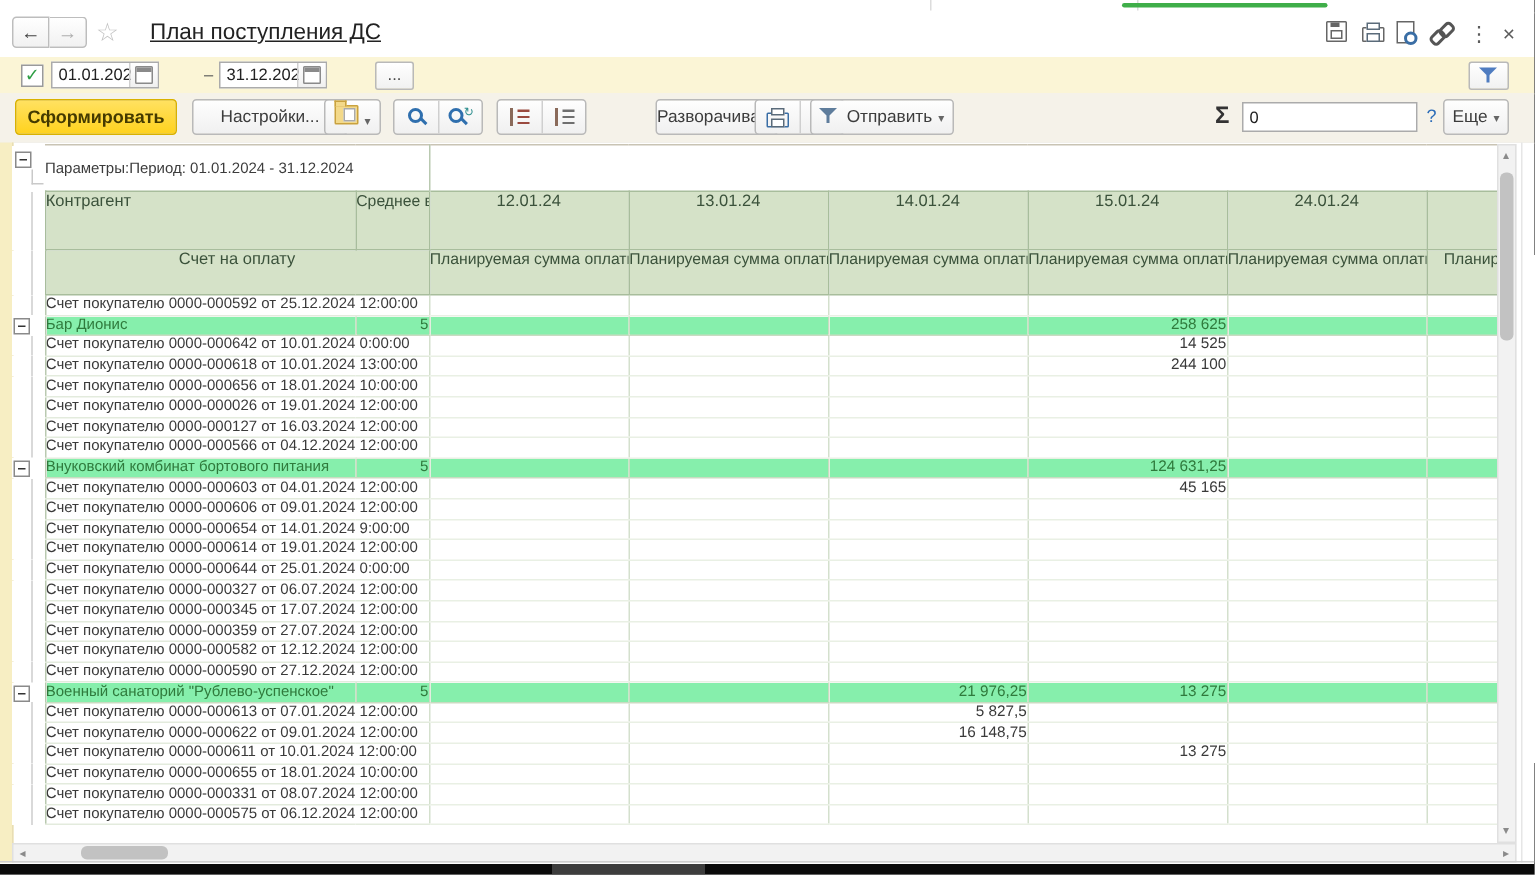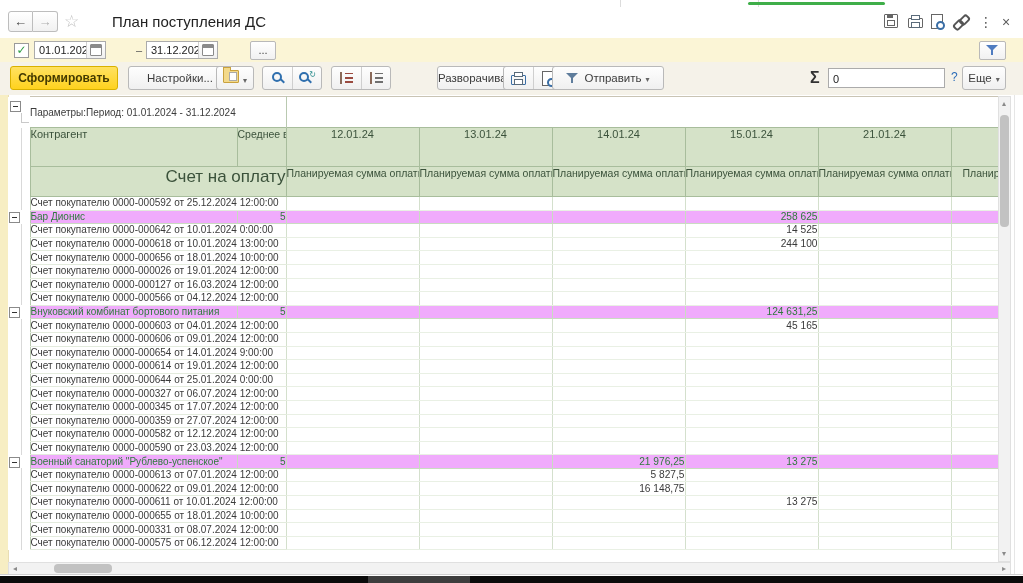--- a/index.html
+++ b/index.html
@@ -10,21 +10,21 @@
   #topstrip{left:0;top:0;width:1023px;height:8px;background:#fff;border-bottom:1px solid #e6e6e6;}
   #topstrip .vline{position:absolute;top:0;width:1px;height:7px;background:#dcdcdc;}
   #topstrip .greenseg{position:absolute;left:748px;top:2px;width:137px;height:3px;background:#3fae49;border-radius:2px;}
   
   #titlebar{left:0;top:8px;width:1023px;height:30px;background:#fff;}
   .navbtn{position:absolute;top:3px;width:25px;height:21px;background:linear-gradient(#fff,#f1f1f1);
           border:1px solid #bdbdbd;text-align:center;line-height:19px;font-size:13px;color:#444;box-sizing:border-box;}
   .navbtn.first{border-radius:3px 0 0 3px;}
   .navbtn.last{border-radius:0 3px 3px 0;border-left:none;color:#b0b0b0;}
   #star{left:64px;top:4px;font-size:17px;color:#c2c2c2;line-height:20px;}
-  #pagetitle{left:112px;top:5px;font-size:15px;color:#222;}
+  #pagetitle{left:100px;top:5px;font-size:15px;color:#222;text-decoration:underline;}
   .winicon{position:absolute;top:6px;width:18px;height:18px;cursor:default;}
   .txticon{font-size:14px;color:#5c5c5c;text-align:center;line-height:16px;}
   
   .icn{display:inline-block;position:relative;}
   .i-save{width:12px;height:12px;border:1px solid #666;border-radius:1px;}
   .i-save::before{content:"";position:absolute;left:2px;top:0;width:6px;height:3px;background:#666;}
   .i-save::after{content:"";position:absolute;left:2px;bottom:1px;width:6px;height:4px;border:1px solid #666;}
   .i-printer{width:13px;height:8px;border:1px solid #5a6b7a;border-radius:1px;margin-top:4px;}
   .i-printer::before{content:"";position:absolute;left:2px;top:-4px;width:7px;height:3px;border:1px solid #5a6b7a;background:#fff;}
   .i-printer::after{content:"";position:absolute;left:2px;top:3px;width:7px;height:4px;border:1px solid #5a6b7a;background:#fff;}
@@ -94,29 +94,29 @@
   tr.paramsrow td{height:31px;background:#fff;}
   td.params{border-right:1px solid #b9c9b0;border-top:1px solid #c9c4b4;font-size:10px;color:#3c3c3c;
             vertical-align:middle;padding-left:7px;}
   td.params .plabel{}
   td.ppad{border-top:1px solid #c9c4b4;}
   tr.h1 th{height:39px;background:#d5e2c8;border:1px solid #a8bd9c;color:#3b523b;font-size:11px;vertical-align:top;}
   tr.h1 th.cpty{text-align:left;padding:3px 0 0 7px;}
   tr.h1 th.avg{text-align:left;padding:3px 0 0 4px;white-space:normal;line-height:12px;font-size:10.5px;}
   tr.h1 th.dt{text-align:center;padding-top:4px;font-size:11px;}
   tr.h2 th{height:30px;background:#d5e2c8;border:1px solid #a8bd9c;color:#3b523b;font-size:10.5px;vertical-align:top;}
-  tr.h2 th.inv{text-align:right;padding:3px 0 0 7px;font-size:17px;}
+  tr.h2 th.inv{text-align:center;padding:3px 0 0 7px;font-size:11px;}
   tr.h2 th.pl{text-align:center;white-space:normal;line-height:12px;padding-top:3px;}
   tr.h2 th.pl.partial{text-align:right;padding-left:10px;}
   th.gut,tr.paramsrow .gut{border:none !important;background-color:#fff;}
   
   tr.inv td, tr.grp td{height:13.6px;font-size:10px;line-height:12px;vertical-align:middle;}
   tr.inv td.lbl{border-left:1px solid #b9c9b0;border-bottom:1px solid #e3ebdd;padding-left:13px;color:#3a3a3a;}
   tr.inv td.num{border-left:1px solid #d4e0cd;border-bottom:1px solid #e9f0e4;text-align:right;padding-right:5px;color:#3a3a3a;font-size:10.2px;}
-  tr.grp td{background:#f0abfc;border-bottom:1px solid #c9dbc1;border-top:1px solid #c9dbc1;}
+  tr.grp td{background:#86efac;border-bottom:1px solid #c9dbc1;border-top:1px solid #c9dbc1;}
   tr.grp td.gname{border-left:1px solid #b9c9b0;padding-left:6px;color:#2f7a3c;}
   tr.grp td.gavg{border-left:1px solid #c9dbc1;text-align:right;padding-right:5px;color:#2f7a3c;}
   tr.grp td.num{border-left:1px solid #c9dbc1;text-align:right;padding-right:5px;color:#2f7a3c;font-size:10.2px;}
   td.partialcol{border-right:none !important;}
   tr.grp td.gut,tr.inv td.gut{background-color:#fff;border:none;position:relative;}
   .rowminus{position:absolute;left:1px;top:2px;}
   .treebend{position:absolute;left:13px;top:16px;width:7px;height:9px;border-left:1px solid #c9c9c9;border-bottom:1px solid #c9c9c9;}
   .topminus{position:absolute;left:2px;top:4px;}
   
   #vscroll{left:998px;top:1px;width:13px;height:466px;background:#f2f2f2;border:1px solid #e0e0e0;box-sizing:border-box;}
@@ -192,21 +192,21 @@
     </div>
     <div class="cbtn" style="left:389px;width:82px;margin-left:48px;"><span>Разворачивать до</span><span class="drop">▾</span></div>
     <div class="btngroup" style="left:503px;">
       <span class="gbtn">
           <span class="icn i-printer" style="border-color:#3a6ea5;"></span>
         </span>
       <span class="gbtn">
           <span class="icn i-preview"></span>
         </span>
     </div>
-    <div class="cbtn" style="left:552px;width:112px;"><span class="icn i-funnel i-send" style="top:2px;margin-right:5px;"></span><span>Отправить</span><span class="drop">▾</span></div>
+    <div class="cbtn" style="left:540px;width:96px;"><span class="icn i-funnel i-send" style="top:2px;margin-right:5px;"></span><span>Отправить</span><span class="drop">▾</span></div>
     <div id="sumsym" class="abs">Σ</div>
     <div id="sumfield" class="abs"><input value="0" style=""></div>
     <div id="help" class="abs">?</div>
     <div class="cbtn" style="left:962px;width:44px;"><span>Еще</span><span class="drop">▾</span></div>
   </div>
 
   <div id="report" class="abs">
     <div id="ystrip" class="abs"></div>
     <div id="tableclip" class="abs">
       <table id="rpt">
@@ -233,21 +233,21 @@
             <td class="ppad" colspan="6"></td>
           </tr>
           <tr class="h1" id="h1row">
             <td class="gut"></td>
             <th class="cpty">Контрагент</th>
             <th class="avg">Среднее время оплаты</th>
           <th class="dt">12.01.24</th>
               <th class="dt">13.01.24</th>
               <th class="dt">14.01.24</th>
               <th class="dt">15.01.24</th>
-              <th class="dt">21.01.24</th>
+              <th class="dt">24.01.24</th>
               <th class="dt partialcol"></th>
             </tr>
           <tr class="h2" id="h2row">
             <td class="gut"></td>
             <th class="inv" colspan="2">Счет на оплату</th>
           <th class="pl">Планируемая сумма оплаты</th>
               <th class="pl">Планируемая сумма оплаты</th>
               <th class="pl">Планируемая сумма оплаты</th>
               <th class="pl">Планируемая сумма оплаты</th>
               <th class="pl">Планируемая сумма оплаты</th>
@@ -436,21 +436,21 @@
               <td class="lbl" colspan="2">Счет покупателю 0000-000582 от 12.12.2024 12:00:00</td>
               <td class="num"></td>
               <td class="num"></td>
               <td class="num"></td>
               <td class="num"></td>
               <td class="num"></td>
               <td class="num partialcol"></td>
             </tr>
             <tr class="inv">
               <td class="gut"></td>
-              <td class="lbl" colspan="2">Счет покупателю 0000-000590 от 23.03.2024 12:00:00</td>
+              <td class="lbl" colspan="2">Счет покупателю 0000-000590 от 27.12.2024 12:00:00</td>
               <td class="num"></td>
               <td class="num"></td>
               <td class="num"></td>
               <td class="num"></td>
               <td class="num"></td>
               <td class="num partialcol"></td>
             </tr>
             <tr class="grp">
               <td class="gut nospine">
                 <span class="minusbox rowminus"></span>

